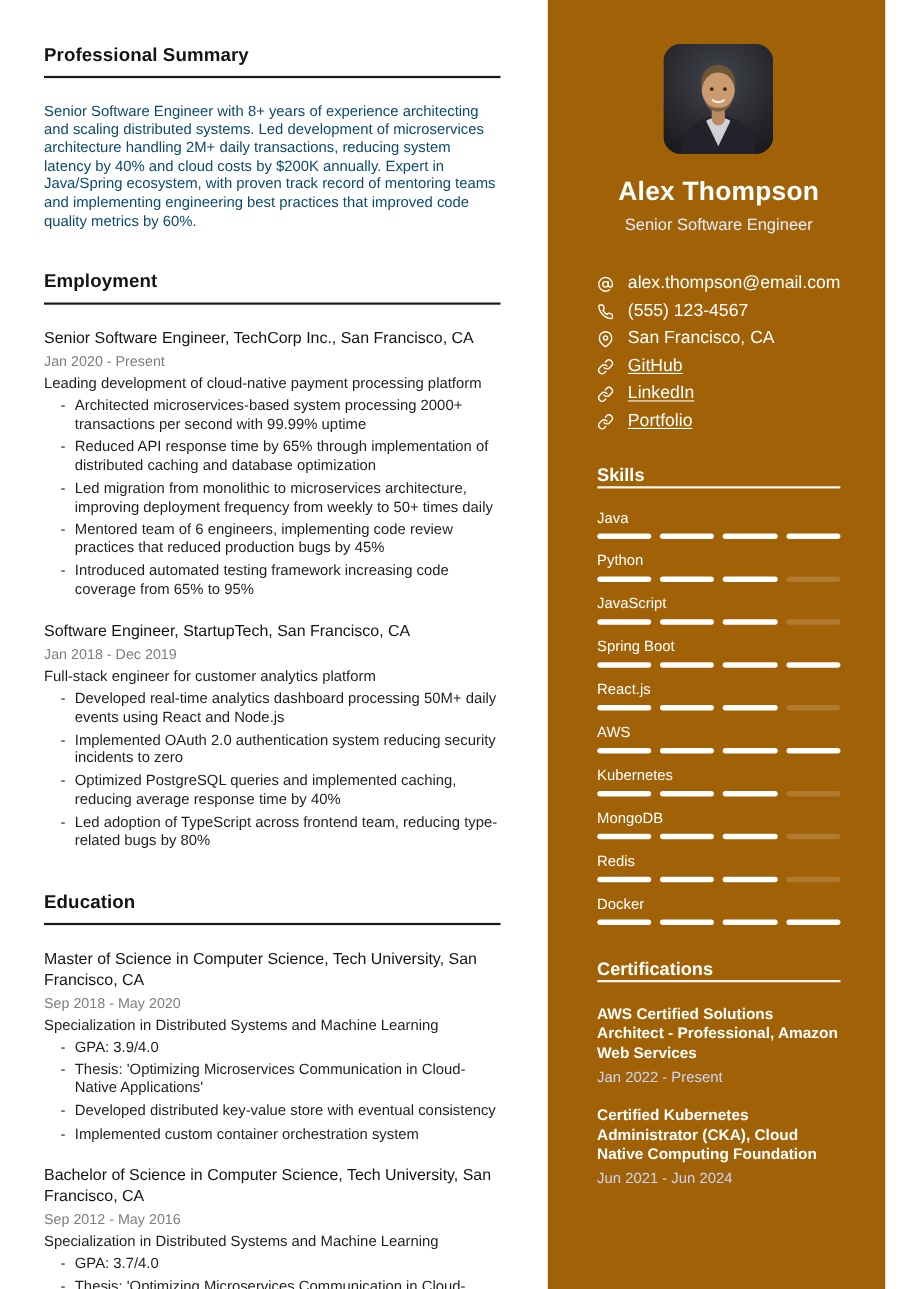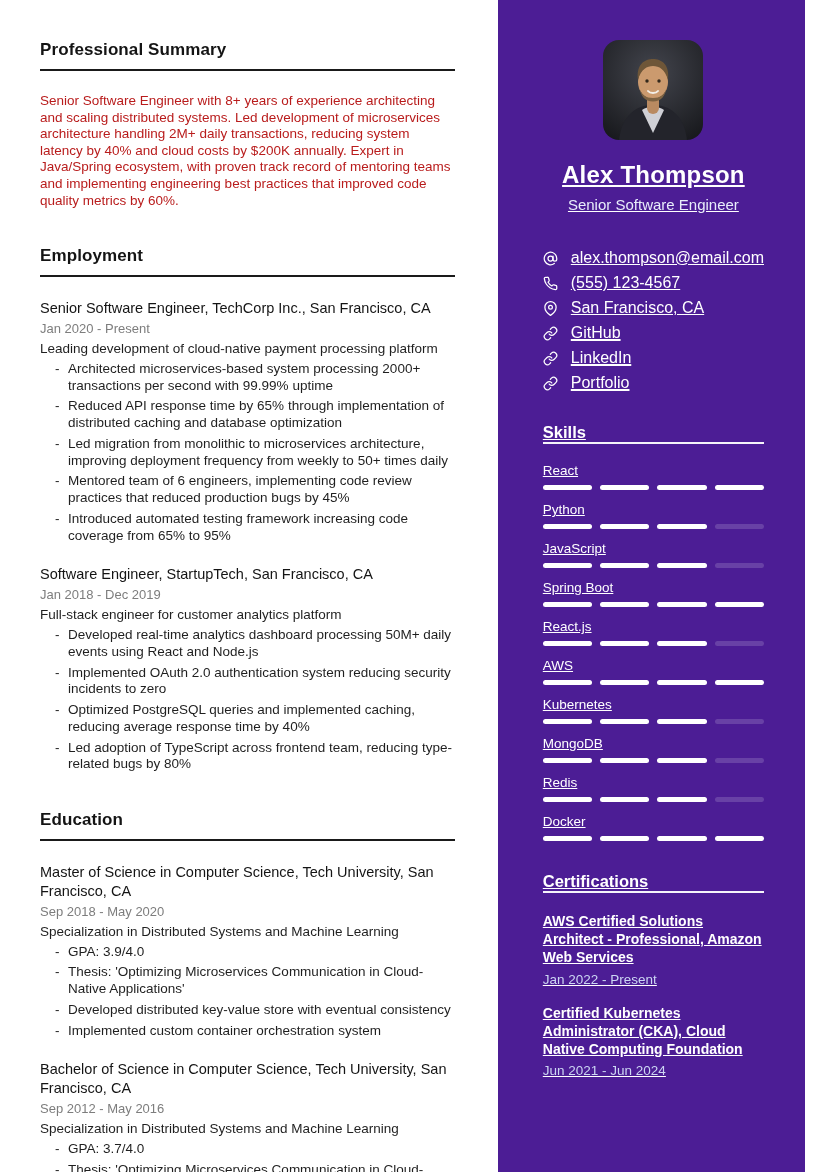--- a/index.html
+++ b/index.html
@@ -18,21 +18,21 @@
     color:#202020;
   }
   .section { margin-bottom:37px; }
   .section-title {
     font-size:17px; font-weight:bold; color:#141414;
     margin:0; padding-bottom:9px;
     border-bottom:2px solid #1a1a1a;
     margin-bottom:22px;
     letter-spacing:0.1px;
   }
-  .summary-text { font-size:13.5px; line-height:1.23; margin:0; color:#b91c1c; }
+  .summary-text { font-size:13.5px; line-height:1.23; margin:0; color:#0c4a6e; }
   .entry { margin-bottom:21px; }
   .entry:last-child { margin-bottom:0; }
   .entry-title { font-size:14.5px; font-weight:normal; color:#141414; line-height:1.3; margin:0 0 3px 0; }
   .entry-dates { font-size:13px; color:#7d7d7d; margin:0 0 5px 0; }
   .entry-summary { font-size:13.5px; margin:0 0 5px 0; color:#1f1f1f; }
   .bullets { list-style:none; margin:0; padding:0 0 0 28px; }
   .bullets li {
     position:relative; font-size:13.5px; line-height:1.24;
     margin-bottom:4px; color:#1f1f1f;
   }
@@ -139,21 +139,21 @@
         <div class="entry-dates">Sep 2012 - May 2016</div>
         <div class="entry-summary">Specialization in Distributed Systems and Machine Learning</div>
         <ul class="bullets">
           <li>GPA: 3.7/4.0</li>
           <li>Thesis: 'Optimizing Microservices Communication in Cloud-Native Applications'</li>
         </ul>
       </div>
     </div>
   </div>
 
-  <div class="sidebar" style="background: #4c1d95; text-decoration: underline;">
+  <div class="sidebar" style="background: #a16207;">
 
     <div class="photo">
       <svg viewBox="0 0 100 100" width="100" height="100">
         <defs>
           <radialGradient id="pbg" cx="50%" cy="32%" r="80%">
             <stop offset="0%" stop-color="#43454d"></stop>
             <stop offset="100%" stop-color="#17181c"></stop>
           </radialGradient>
         </defs>
         <rect width="100" height="100" fill="url(#pbg)"></rect>
@@ -225,21 +225,21 @@
             </svg>
         </span>
         <a href="#" class="contact-text contact-link">Portfolio</a>
       </div>
     </div>
 
     <div class="side-section">
       <h2 class="side-title">Skills</h2>
 
       <div class="skill">
-        <div class="skill-name">React</div>
+        <div class="skill-name">Java</div>
         <div class="skill-bar">
             <div class="seg filled"></div>
             <div class="seg filled"></div>
             <div class="seg filled"></div>
             <div class="seg filled"></div>
           </div>
       </div>
       <div class="skill">
         <div class="skill-name">Python</div>
         <div class="skill-bar">

